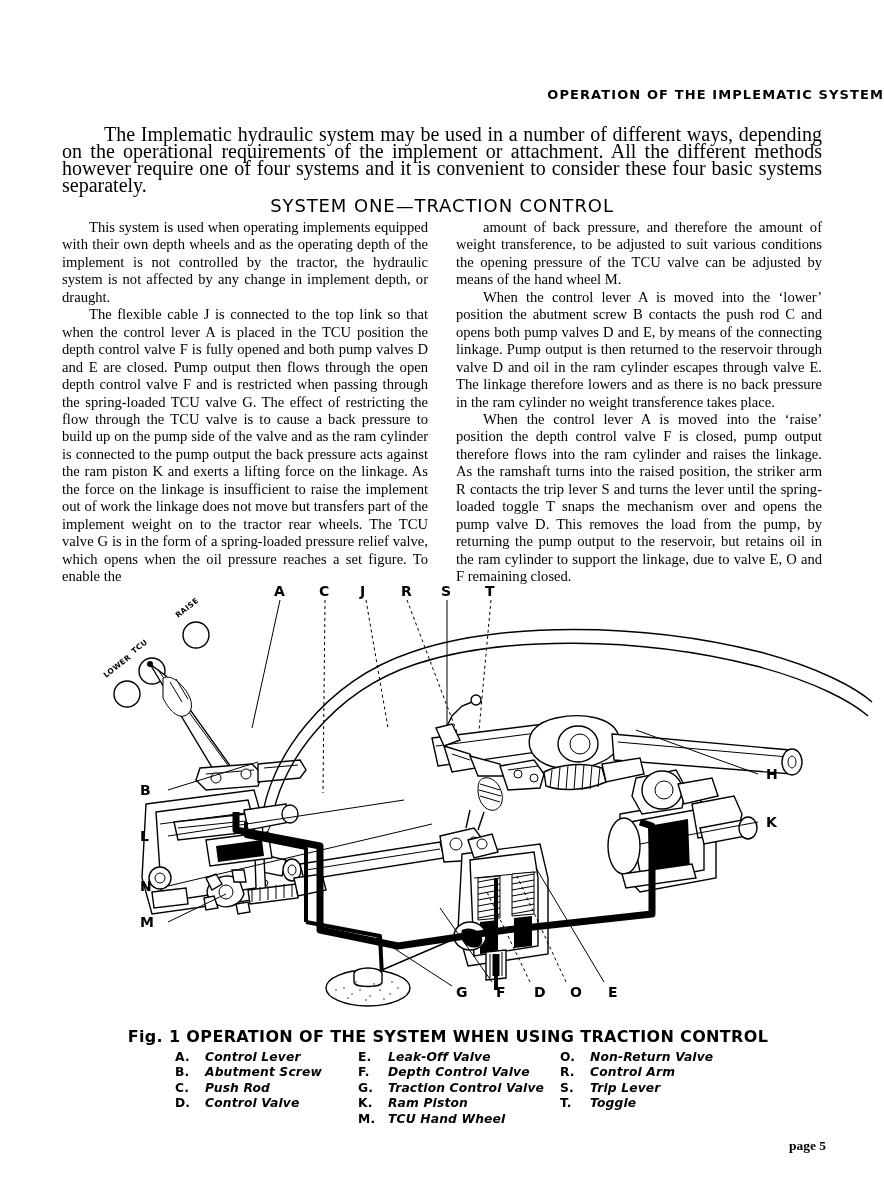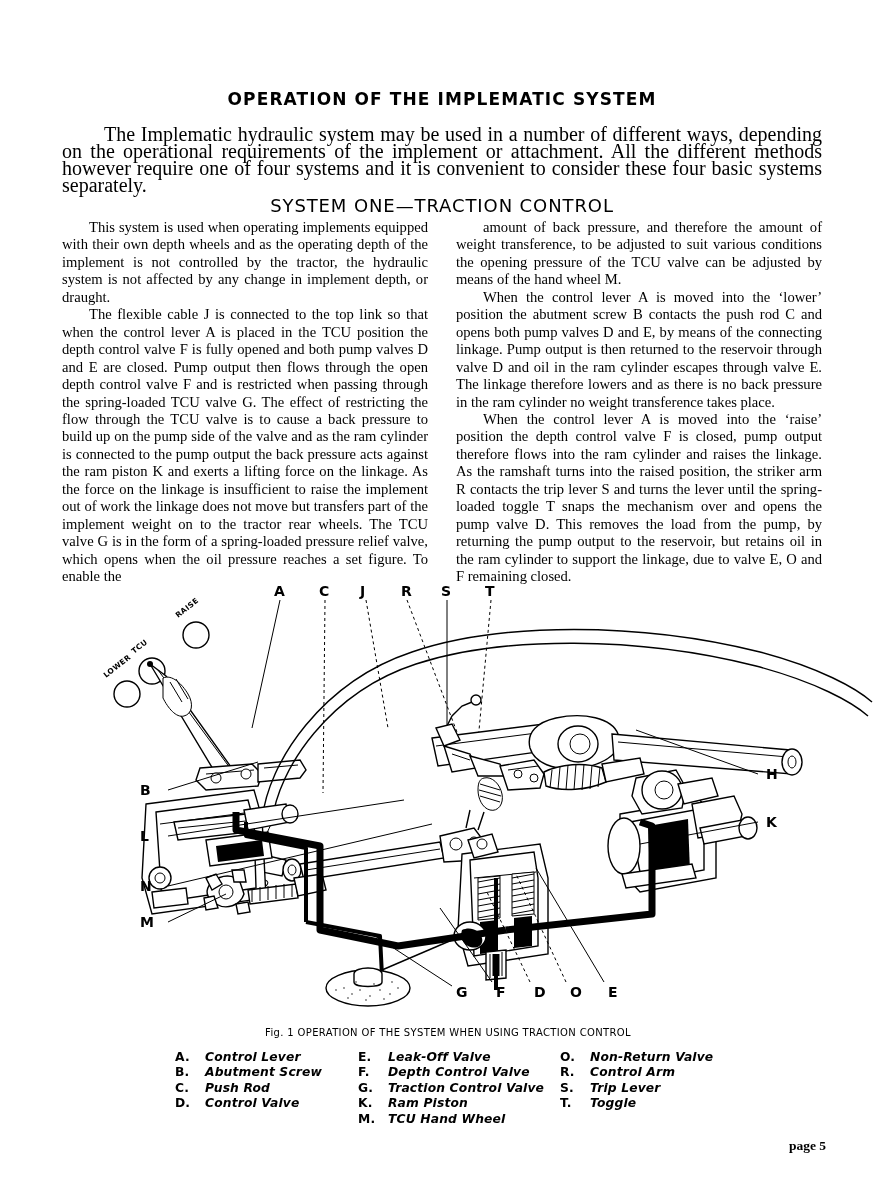--- a/index.html
+++ b/index.html
@@ -9,24 +9,24 @@
     font-family:"Liberation Serif", serif;
     color:#000;
     position:relative;
     overflow:hidden;
   }
   .page{position:absolute;inset:0;}
 
   
   .main-title{
     position:absolute;left:0;right:0;top:78px;
-    text-align:center;
-    font-family:"DejaVu Sans", sans-serif;
-    font-weight:bold;
-    font-size:17px;
+    text-align:right;
+    font-family:"DejaVu Sans", sans-serif;
+    font-weight:bold;
+    font-size:13px;
     letter-spacing:1.1px;
   }
   .section-title{
     position:absolute;left:0;right:0;top:180px;
     text-align:center;
     font-family:"DejaVu Sans", sans-serif;
     font-weight:normal;
     font-size:18px;
     letter-spacing:0.9px;
   }
@@ -53,22 +53,22 @@
   .col p{margin:0;text-indent:27px;}
 
   
   .figure{position:absolute;left:0;top:578px;width:884px;height:445px;}
   .figure svg{display:block;}
 
   .caption{
     position:absolute;left:0;right:0;top:1027px;
     text-align:center;
     font-family:"DejaVu Sans", sans-serif;
-    font-weight:normal;
-    font-size:10px;
+    font-weight:bold;
+    font-size:16px;
     letter-spacing:0.35px;
     padding-left:12px;
   }
 
   
   .legend{position:absolute;top:1050px;left:0;width:884px;height:70px;}
   .legend-col{position:absolute;top:0;}
   .legend-col.c1{left:175px;}
   .legend-col.c2{left:358px;}
   .legend-col.c3{left:560px;}

